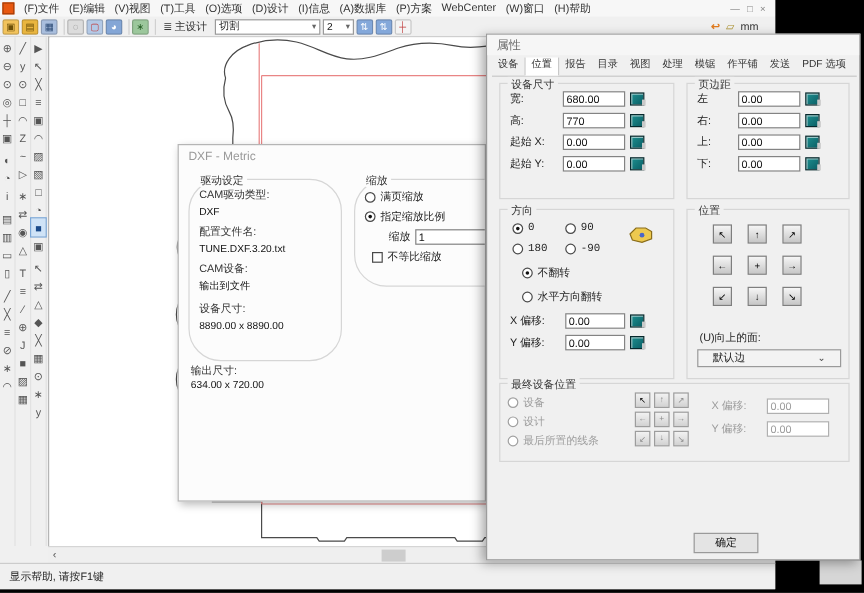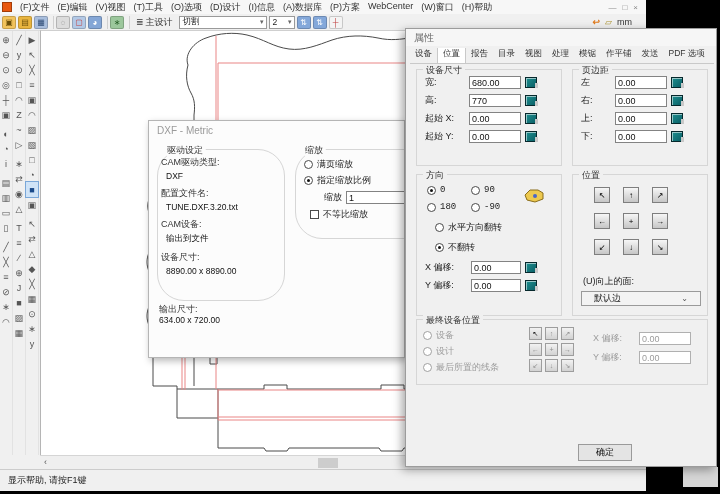--- a/index.html
+++ b/index.html
@@ -53,23 +53,23 @@
   .teal { width:12px; height:11px; margin-left:4px; background:linear-gradient(135deg,#1e8f8f,#0a5f66); border:1px solid #06282c; box-shadow:inset 1px 1px 0 rgba(255,255,255,.55); position:relative; flex:none; cursor:pointer; }
   .teal::after { content:""; position:absolute; right:-2px; bottom:-1px; width:3px; height:5px; background:#c9c9c9; }
   .radio { width:9px; height:9px; border:1px solid #4a4a4a; border-radius:50%; background:#fff; position:relative; flex:none; }
   .radio.on::after { content:""; position:absolute; left:2px; top:2px; width:3px; height:3px; border-radius:50%; background:#111; }
   .rlabel { font-size:9px; color:#222; margin-left:4px;font-family:Liberation Mono, monospace; }
   .dis .radio { border-color:#a0a0a0; }
   .dis .rlabel { color:#9c9c9c; }
   .cb { width:9px; height:9px; border:1px solid #4a4a4a; background:#fff; flex:none; }
 
   
-  .dxf { position:absolute; left:148px; top:120px; width:257px; height:238px; background:#fcfcfc; border:1px solid #b5b5b5; box-shadow:2px 3px 7px rgba(0,0,0,.28); overflow:hidden; }
+  .dxf { position:absolute; left:148px; top:120px; width:257px; height:298px; background:#fcfcfc; border:1px solid #b5b5b5; box-shadow:2px 3px 7px rgba(0,0,0,.28); overflow:hidden; }
   .dxf-title { padding:4px 0 0 8px; font-size:10px; color:#9a9a9a; }
-  .drv-label { font-size:9px; color:#333; margin:6px 0 0 3px; }
+  .drv-label { font-size:9px; color:#333; margin:6px 0 0 8px; }
   .drv-value { font-size:8.5px; color:#111; margin:2px 0 0 8px; }
 
   
   .props { position:absolute; left:405px; top:28px; width:312px; height:439px; background:#f0f0f0; border:1px solid #9c9c9c; box-shadow:-3px 3px 9px rgba(0,0,0,.35); }
   .p-title { height:17px; background:#f6f6f6; color:#6a6a6a; font-size:10px; padding:2px 0 0 8px; }
   .tabs { position:absolute; left:4px; top:19px; width:304px; height:16px; display:flex; align-items:flex-end; border-bottom:1px solid #c9c9c9; white-space:nowrap; overflow:hidden; }
   .tab { padding:2px 4px; font-size:8.5px; color:#333; border:1px solid transparent; cursor:default; flex:none; }
   .tab.active { background:#fff; border:1px solid #c9c9c9; border-bottom:1px solid #fff; margin-bottom:-1px; padding:3px 5px; }
   .gbtn { width:16px; height:16px; background:linear-gradient(#f6f6f6,#c6c6c6); border:1px solid #7e7e7e; font-size:8px; display:flex; align-items:center; justify-content:center; color:#000; font-family:"Liberation Sans",sans-serif; cursor:pointer; }
   .pgrid { display:grid; grid-template-columns:repeat(3,16px); column-gap:13px; row-gap:10px; margin:12px 0 0 21px; }
@@ -427,26 +427,26 @@
         </div>
       <span class="orient-icon">
         <svg width="24" height="17" viewBox="0 0 24 17">
             <path d="M2,8 L7,3 L15,3 L20,6 L20,12 L12,15 L4,13 Z" fill="#edc94f" stroke="#8a6d1a"></path>
             <circle cx="12" cy="9" r="2" fill="#4a66c8"></circle>
           </svg>
       </span>
       <div class="flips">
 
       <div class="rot-item">
-            <span class="radio"></span>
-            <span class="rlabel">水平方向翻转</span>
-          </div>
-          <div class="rot-item">
             <span class="radio on"></span>
             <span class="rlabel">不翻转</span>
+          </div>
+          <div class="rot-item">
+            <span class="radio"></span>
+            <span class="rlabel">水平方向翻转</span>
           </div>
         </div>
       <div style="margin-top:6px;">
 
       <div class="frow">
             <span class="flabel" style="width:46px;">X 偏移:</span>
             <span class="finput" style="width:50px;">0.00</span>
             <span class="teal"></span>
           </div>
           <div class="frow">

